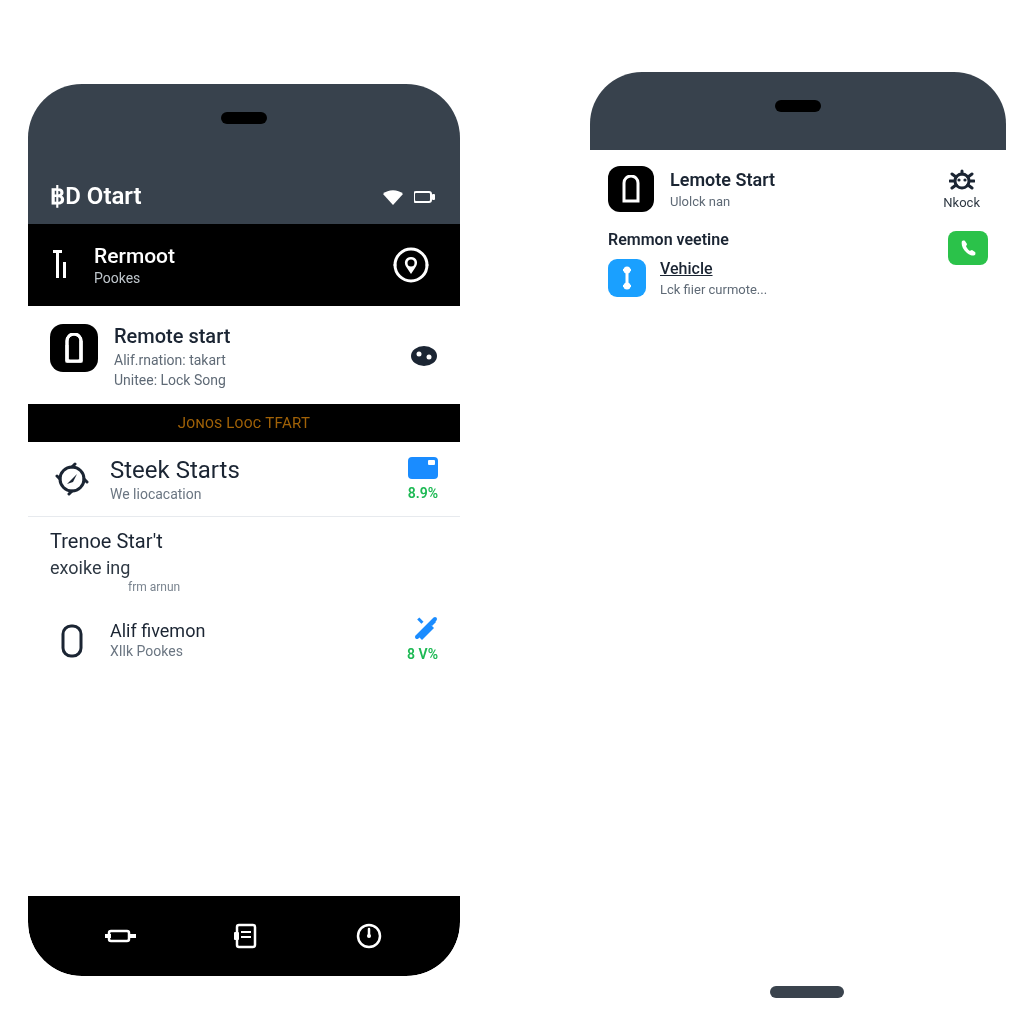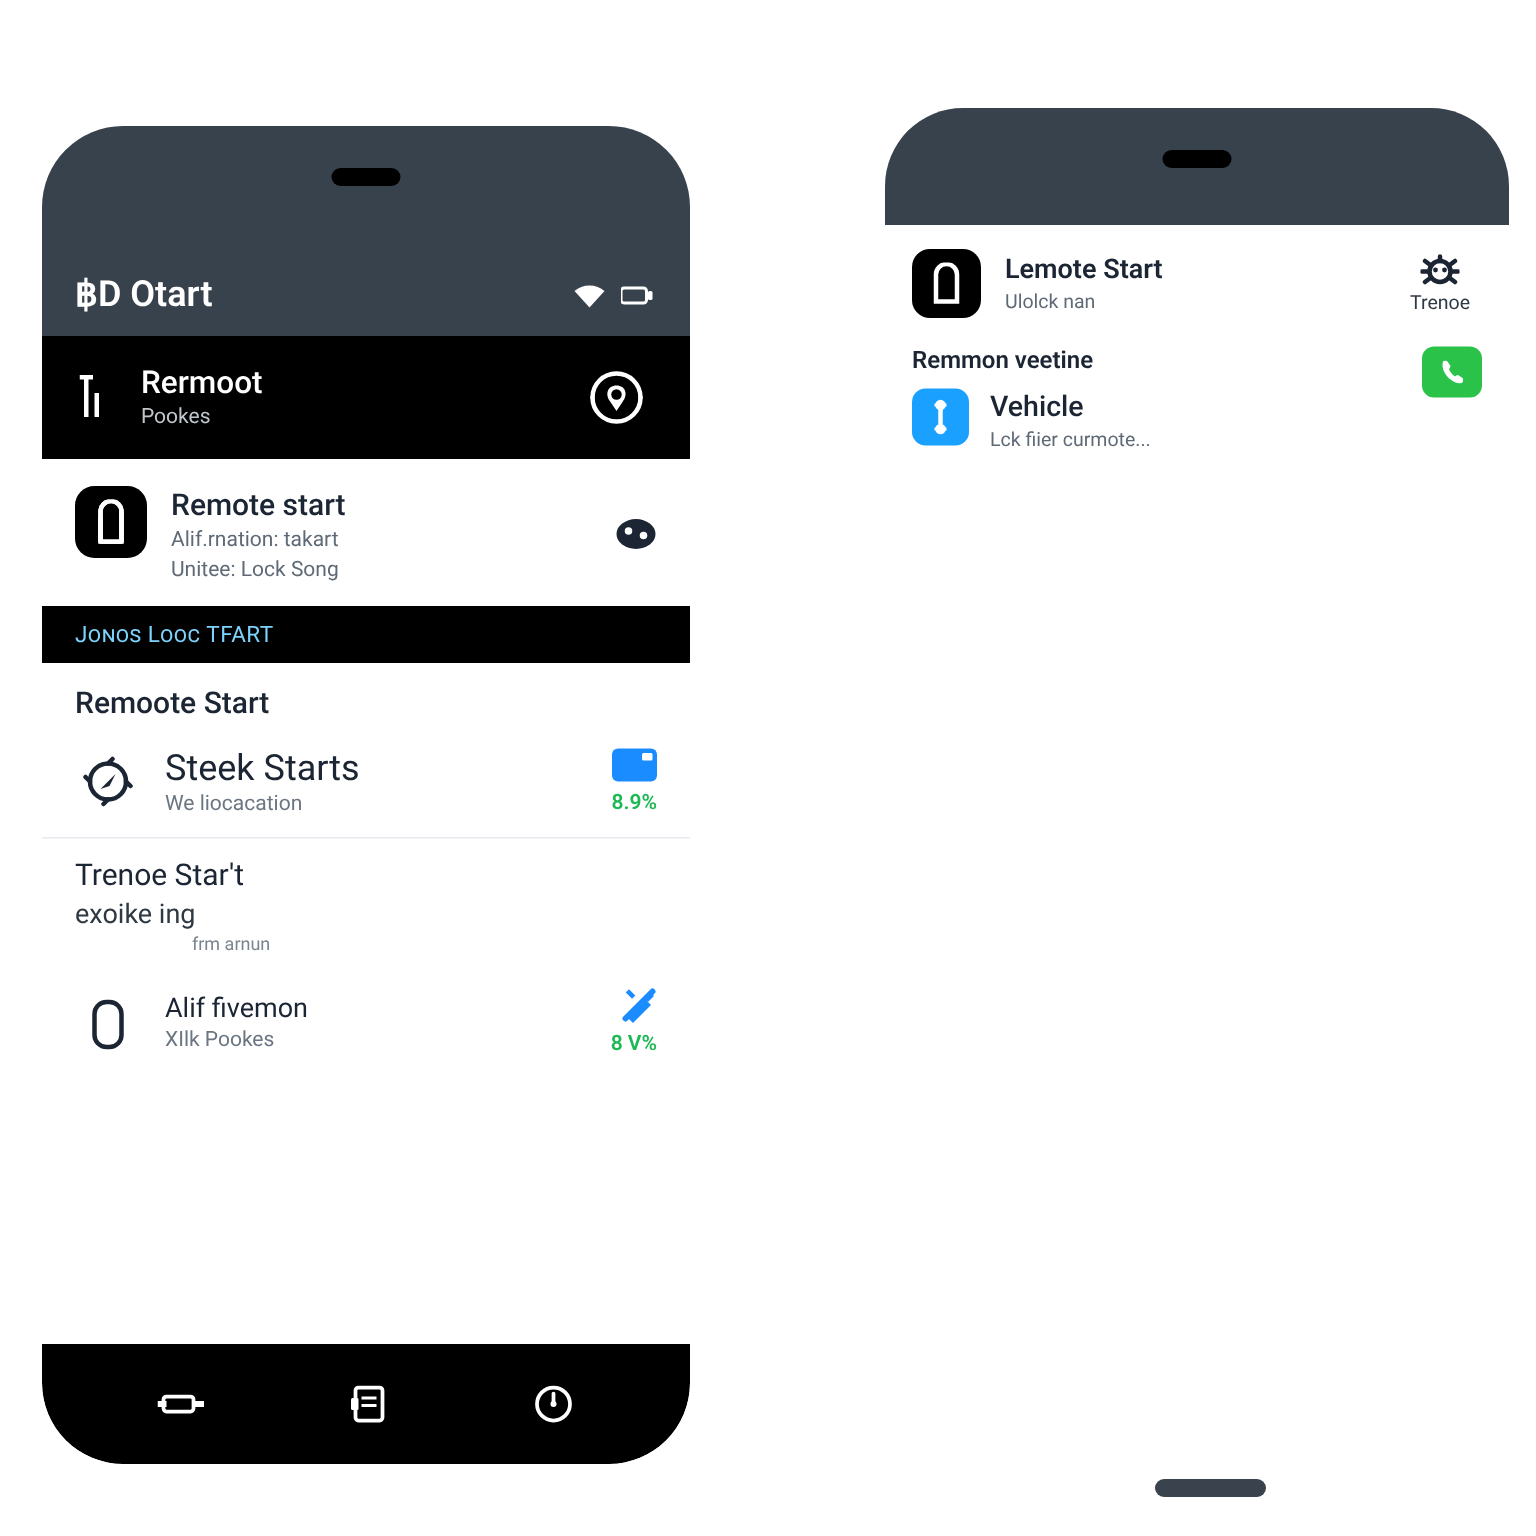--- a/index.html
+++ b/index.html
@@ -47,25 +47,26 @@
     padding: 18px 22px 16px 22px; gap: 16px;
   }
   .tile { width: 48px; height: 48px; border-radius: 13px; display:flex; align-items:center; justify-content:center; flex-shrink:0; }
   .tile-black { background:#000; }
   .tx-block .h { font-size: 20px; font-weight: 500; color:#1b2533; }
   .tx-block .s1 { font-size: 14px; color:#5f6a76; margin-top: 4px; }
   .tx-block .s2 { font-size: 14px; color:#5f6a76; margin-top: 4px; }
   .row1-right { margin-left:auto; align-self:center; }
 
   .pl-band {
-    background:#000; color:#7dd3fc;
+    background:#000; color:#a16207;
     padding: 10px 22px;
     font-size: 15px; font-weight: 400; letter-spacing: .3px;
     font-variant: small-caps;
     text-transform: none;
+    text-align: center;
   }
 
   .pl-h2 { padding: 14px 22px 4px 22px; font-size: 20px; font-weight: 500; color:#1b2533; }
 
   .pl-row2 { display:flex; align-items:center; padding: 14px 22px; gap:16px; border-bottom: 1px solid #e7eaee; }
   .row2-icon { width: 44px; display:flex; justify-content:center; }
   .row2-text .h { font-size: 24px; color:#1b2533; }
   .row2-text .s { font-size: 14px; color:#6b7682; margin-top: 2px; }
   .row2-right { margin-left:auto; display:flex; flex-direction:column; align-items:flex-end; gap:6px; }
   .pill-blue { width: 30px; height: 22px; border-radius: 4px; background:#1a8cff; position:relative; }
@@ -112,21 +113,21 @@
   }
   .pr-row1 {
     display:flex; align-items:center; padding: 16px 26px 12px 18px; gap:16px;
   }
   .pr-right { margin-left:auto; display:flex; flex-direction:column; align-items:center; gap:0; }
   .pr-right .lab { font-size:13px; color:#2f3944; margin-top:2px; }
 
   .pr-h2 { padding: 6px 18px 2px 18px; font-size: 16px; font-weight:600; color:#1b2533; }
   .pr-row2 { display:flex; align-items:flex-start; padding: 8px 18px; gap:14px; }
   .tile-blue { width:38px; height:38px; border-radius:9px; background:#1aa0ff; display:flex; align-items:center; justify-content:center; }
-  .pr-row2 .tx-block .h { font-size: 19px; }
+  .pr-row2 .tx-block .h { font-size: 16px; text-decoration: underline; }
   .pr-row2 .tx-block .s1 { font-size: 13px; }
   .pr-call { margin-left:auto; width:40px; height:34px; border-radius:8px; background:#2bc24a; display:flex; align-items:center; justify-content:center; align-self:flex-start; margin-top:-28px; }
 
   .home-ind {
     position:absolute; left: 770px; top: 986px;
     width: 74px; height: 12px; background:#3a434d; border-radius: 7px;
   }
 
   
   svg { display:block; }
@@ -199,21 +200,20 @@
             <circle cx="9" cy="9" r="2.5" fill="#fff"></circle>
             <circle cx="19" cy="12" r="2.5" fill="#fff"></circle>
           </svg>
     </div>
   </div>
 
   <div class="pl-band">
     <span>Jonos Looc TFART</span>
   </div>
 
-  <div class="pl-h2">Remoote Start</div>
 
   <div class="pl-row2">
     <div class="row2-icon">
       <svg width="34" height="34" viewBox="0 0 34 34">
         <circle cx="17" cy="17" r="12" fill="none" stroke="#1b2533" stroke-width="3"></circle>
         <path d="M17 5 L20 2 M17 29 L14 32 M5 17 L2 14 M29 17 L32 20" stroke="#1b2533" stroke-width="3" stroke-linecap="round"></path>
         <path d="M12 22 L22 12 L18 20 Z" fill="#1b2533"></path>
       </svg>
     </div>
     <div class="row2-text">
@@ -301,21 +301,21 @@
     </div>
     <div class="pr-right">
       <span>
         <svg width="26" height="24" viewBox="0 0 26 24">
           <circle cx="13" cy="12" r="7" fill="none" stroke="#1b2533" stroke-width="3"></circle>
           <path d="M3 5 L7 8 M23 5 L19 8 M3 19 L7 16 M23 19 L19 16 M13 2 L13 5 M1 12 L5 12 M25 12 L21 12" stroke="#1b2533" stroke-width="3" stroke-linecap="round"></path>
           <circle cx="10" cy="11" r="1.6" fill="#1b2533"></circle>
               <circle cx="16" cy="11" r="1.6" fill="#1b2533"></circle>
         </svg>
       </span>
-      <span class="lab">Trenoe</span>
+      <span class="lab">Nkock</span>
     </div>
   </div>
 
   <div class="pr-h2">Remmon veetine</div>
 
   <div class="pr-row2">
     <div class="tile-blue">
       <svg width="20" height="26" viewBox="0 0 20 26">
         <circle cx="10" cy="5" r="3.5" fill="#fff"></circle>
         <rect x="8.5" y="8" width="3" height="10" fill="#fff"></rect>

